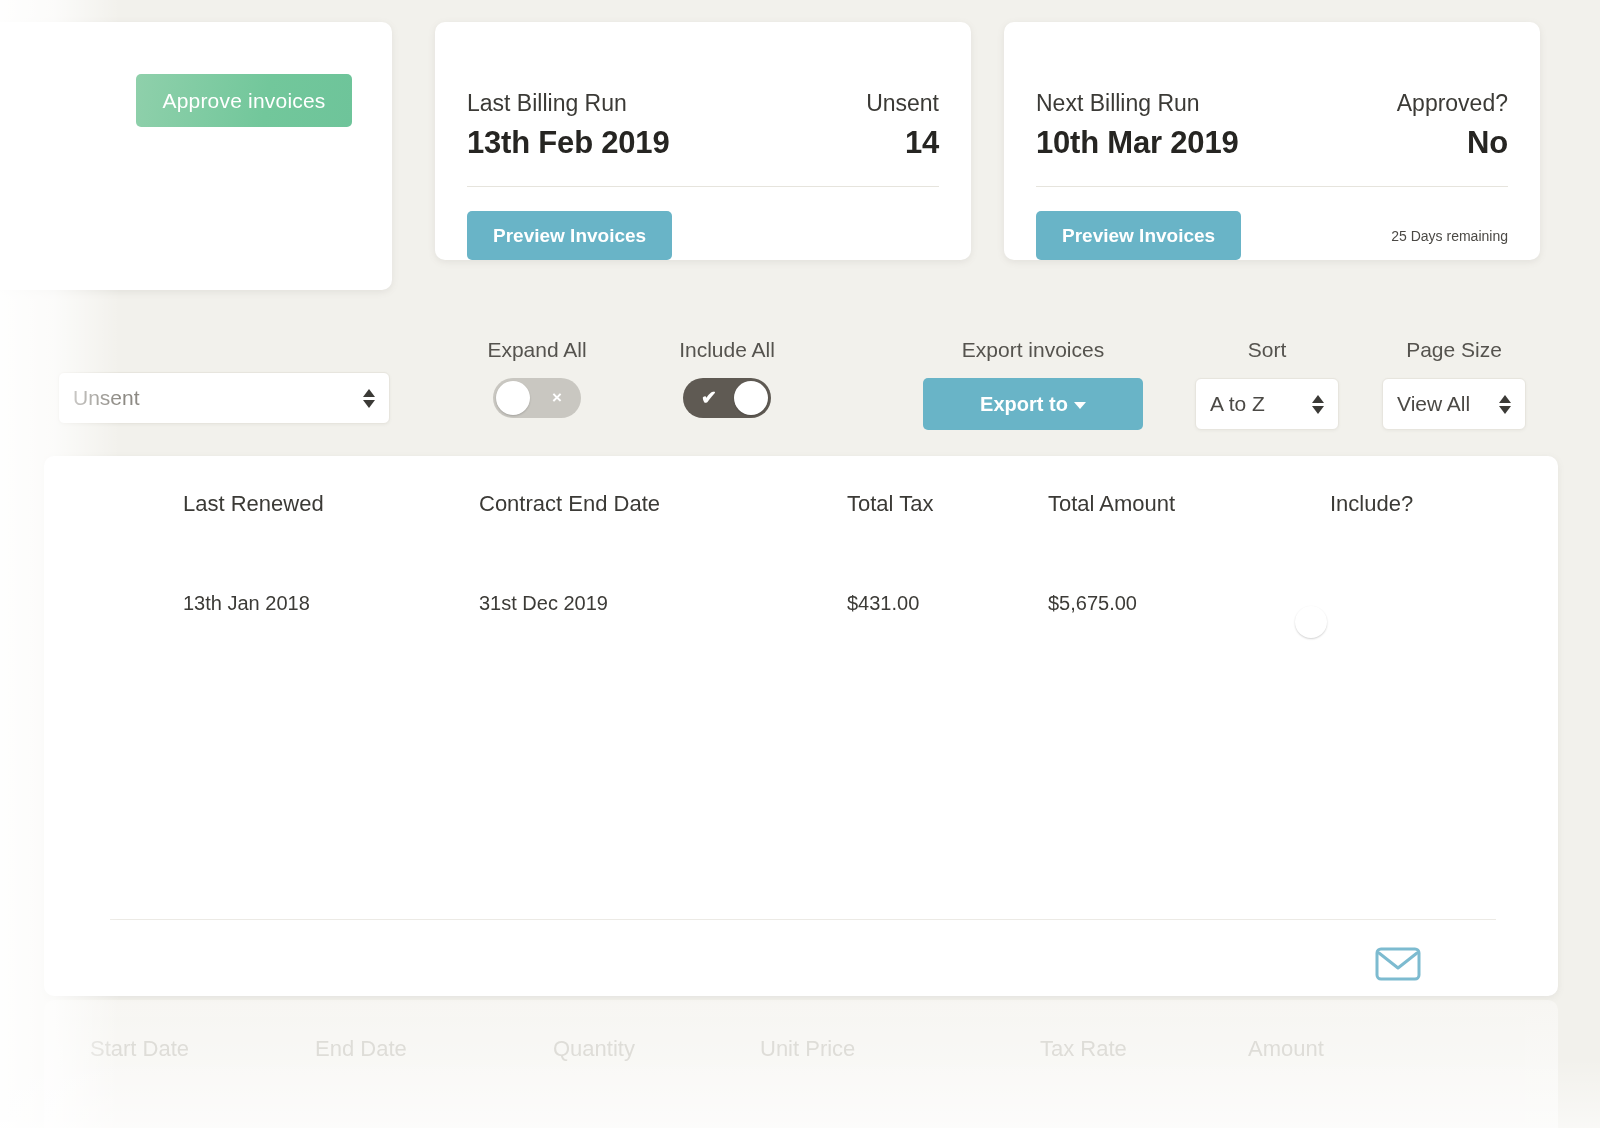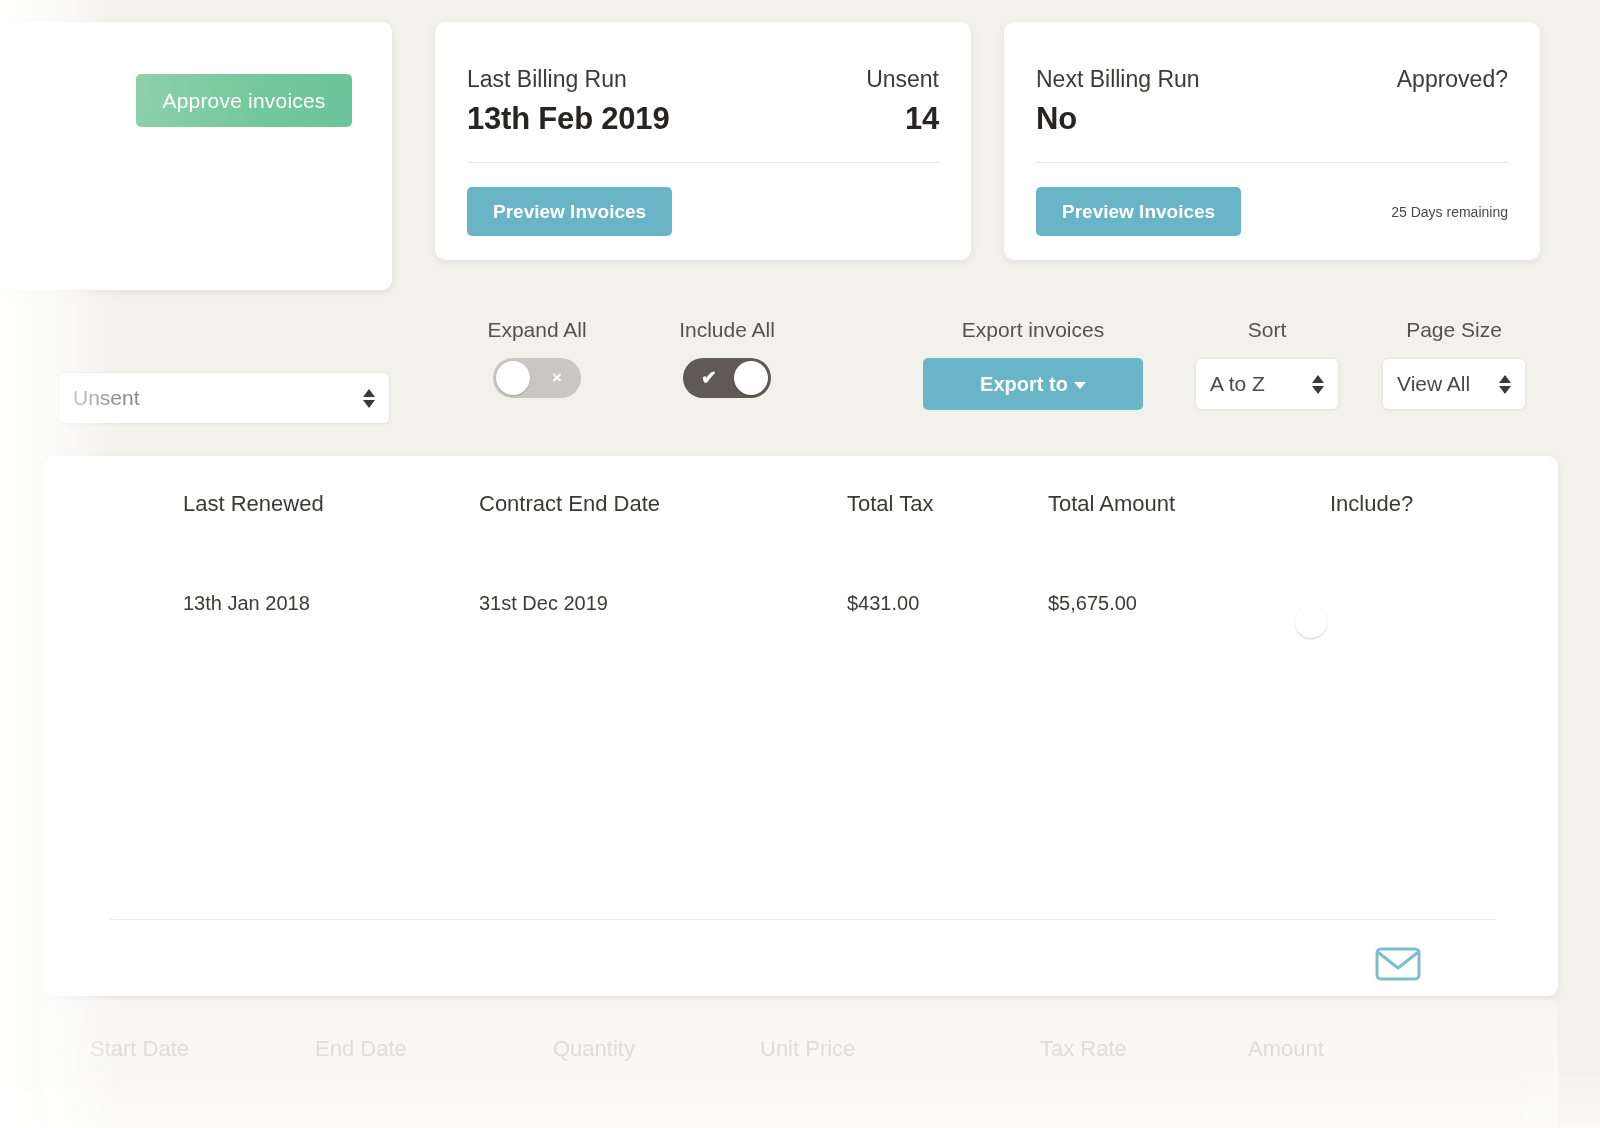--- a/index.html
+++ b/index.html
@@ -63,20 +63,21 @@
     padding: 0;
   }
   .card-last { left: 435px; }
   .card-next { left: 1004px; }
 
   .card-inner {
     position: relative;
     padding: 44px 32px 0 32px;
     height: 100%;
     box-sizing: border-box;
+    margin-top: 24px;
   }
   .card-head {
     display: flex;
     justify-content: space-between;
     align-items: baseline;
   }
   .card-label {
     font-size: 23px;
     color: #3b3a36;
     font-weight: 400;
@@ -131,20 +132,21 @@
   }
   .tb-group {
     position: absolute;
     text-align: center;
   }
   .tb-caption {
     font-size: 21px;
     color: #55534e;
     margin-bottom: 16px;
     white-space: nowrap;
+    margin-top: 20px;
   }
 
   .select-box {
     position: relative;
     background: #ffffff;
     border: 1px solid #e7e5de;
     border-radius: 6px;
     box-shadow: 0 1px 3px rgba(120,115,105,0.07);
     height: 52px;
     box-sizing: border-box;
@@ -398,20 +400,21 @@
     </div>
   </div>
 
   <div class="card card-billing card-next">
     <div class="card-inner">
       <div class="card-head">
         <span class="card-label">Next Billing Run</span>
         <span class="card-label">Approved?</span>
       </div>
       <div class="card-value-row">
+        <span class="card-value">10th Mar 2019</span>
         <span class="card-value">No</span>
       </div>
       <div class="card-divider"></div>
       <div class="card-foot">
         <button class="preview-btn">Preview Invoices</button>
         <span class="days-remaining">25 Days remaining</span>
       </div>
     </div>
   </div>
 

